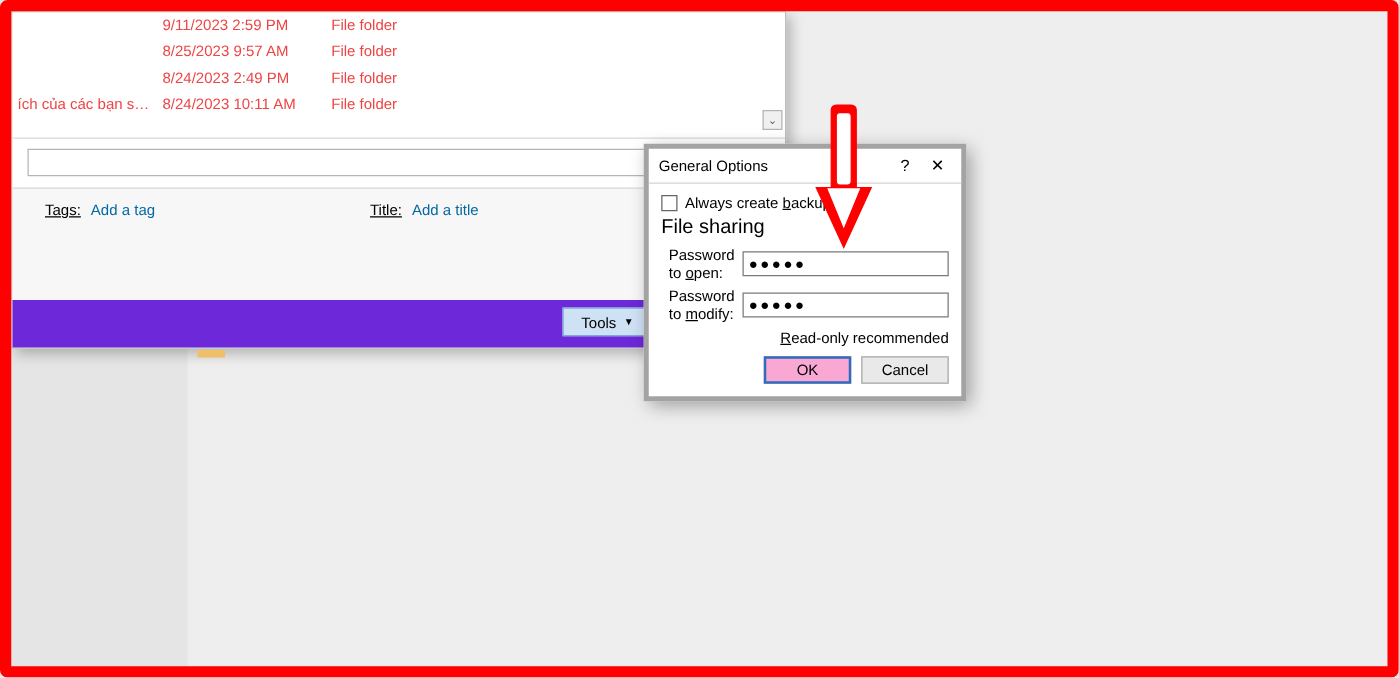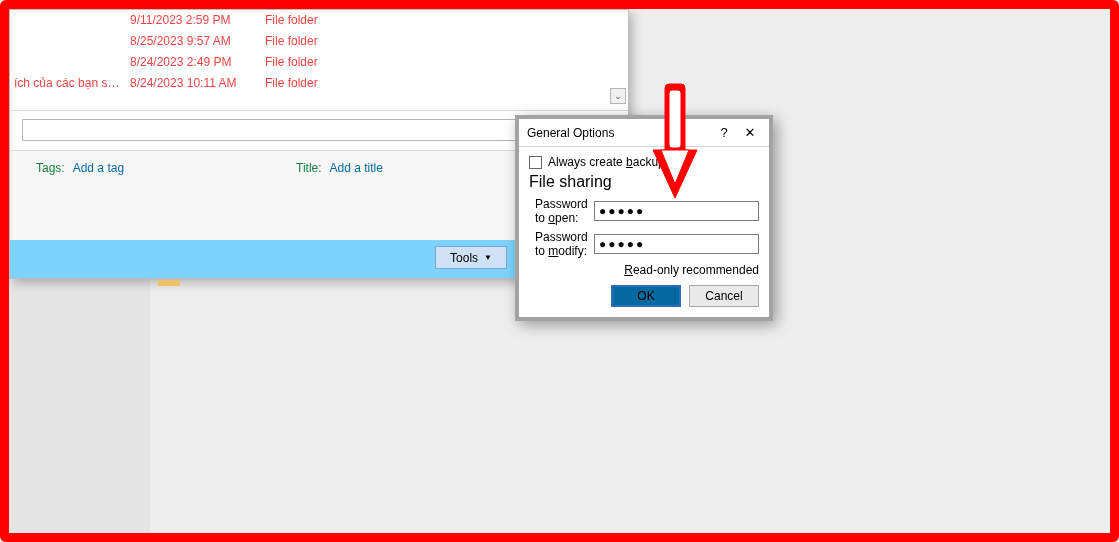--- a/index.html
+++ b/index.html
@@ -113,37 +113,38 @@
     background: #f7f7f7;
     padding: 10px 26px 0 26px;
   }
   .meta-row {
     display: flex;
     gap: 10px;
     margin-bottom: 12px;
     font-size: 12px;
   }
   .meta-label {
-    color: #15803d;
+    color: #000000;
+    text-decoration: underline;
   }
   .meta-link {
     color: #0369a1;
     cursor: text;
   }
   .meta-row .group {
     display: flex;
     gap: 8px;
   }
   .buttons-row {
     position: absolute;
     left: 0;
-    right: 15px;
+    right: 0;
     bottom: 0;
     height: 38px;
-    background: #7dd3fc;
+    background: #6d28d9;
     display: flex;
     justify-content: flex-end;
     gap: 8px;
     padding: 6px 12px;
   }
   .btn {
     height: 23px;
     border: 1px solid #a7a7a7;
     background: #e9e9e9;
     font-size: 12px;
@@ -245,21 +246,21 @@
     border: 1px solid #a7a7a7;
     background: #e9e9e9;
     font-size: 12px;
     display: flex;
     align-items: center;
     justify-content: center;
     cursor: pointer;
   }
   .btn2.primary {
     border: 2px solid #2d6dbb;
-    background: #0369a1;
+    background: #f9a8d4;
   }
   .underline-access { text-decoration: underline; }
   
   .arrow-annot {
     position: absolute;
     top: 80px;
     left: 645px;
     z-index: 200;
     pointer-events: none;
   }

